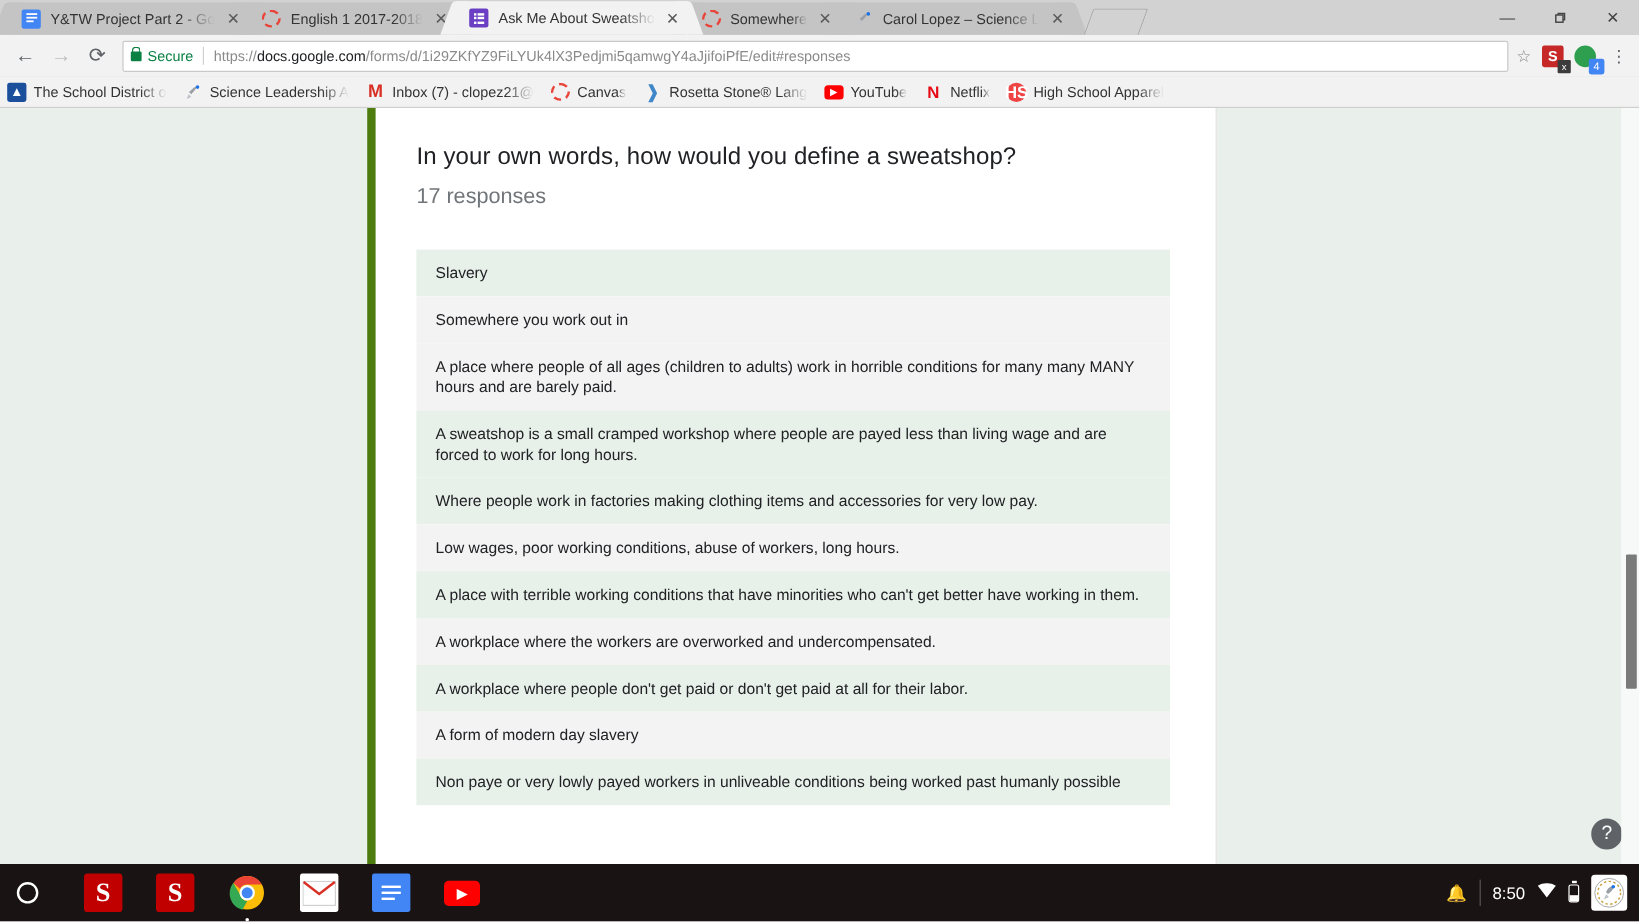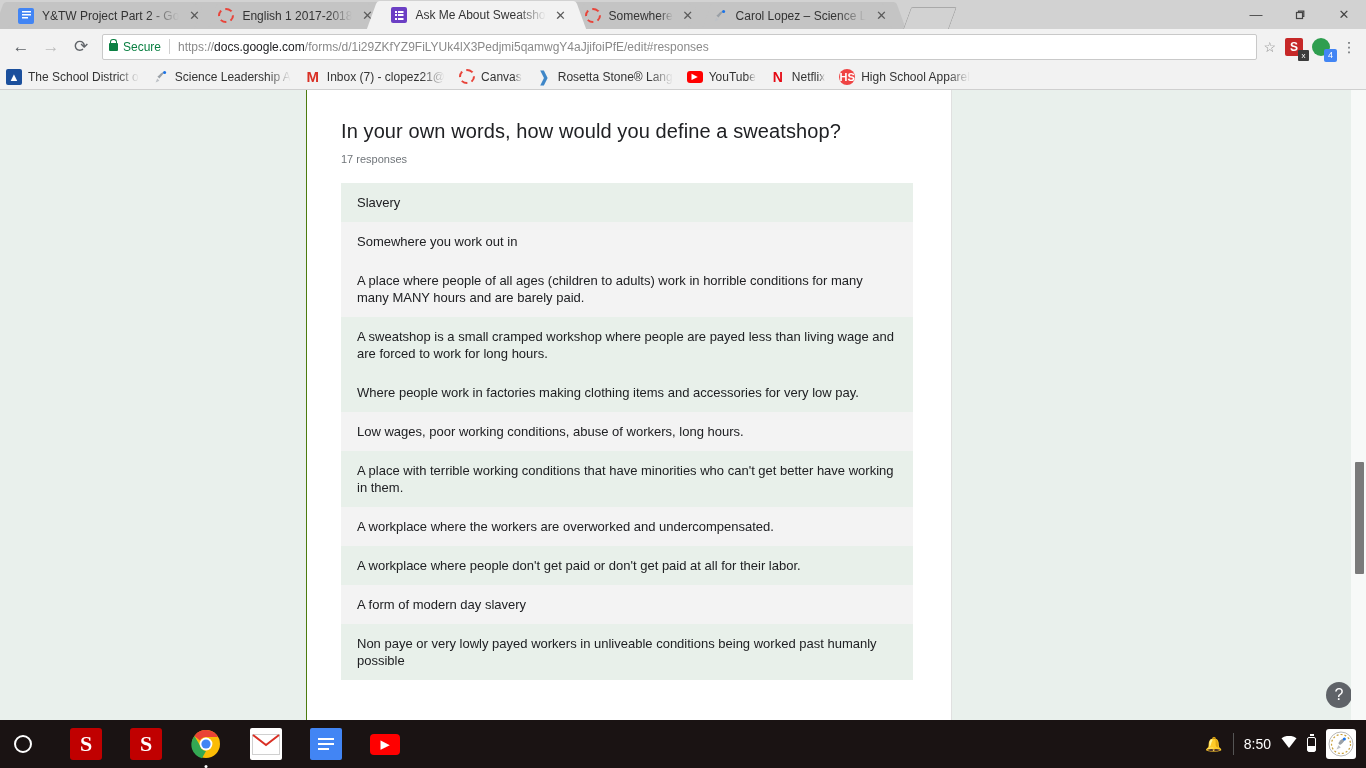--- a/index.html
+++ b/index.html
@@ -126,33 +126,33 @@
             display:flex; align-items:center; justify-content:center; font-size:10px; border-radius:2px; }
   .bm-label { font-size: 12px; color: #333; white-space: nowrap; overflow: hidden;
     -webkit-mask-image: linear-gradient(to right,#000 80%,transparent 100%);
             mask-image: linear-gradient(to right,#000 80%,transparent 100%); }
   .ico-school { background:#1b4f9c; color:#fff; border-radius:2px; font-size:11px; font-weight:bold; }
   .ico-gmail { color:#d93025; font-size:15px; font-weight:bold; background:transparent; }
   .ico-canvas { border:2.5px dashed #e8443a; border-radius:50%; width:15px; height:15px; }
   .ico-rosetta { background:transparent; color:#3f87c8; font-size:15px; }
   .ico-yt { background:#ff0000; border-radius:3px; color:#fff; font-size:8px; width:17px; height:12px; }
   .ico-netflix { color:#e50914; font-weight:bold; font-size:14px; }
-  .ico-apparel { background:#ef4444; border-radius:50%; color:#fff; font-size:11px; font-weight:bold; }
+  .ico-apparel { background:#ef4444; border-radius:50%; color:#fff; font-size:14px; font-weight:bold; }
 
   
   .viewport { position: relative; width: 1366px; height: 630px; background: #e9f0ec; overflow: hidden; }
   .card {
-    position: absolute; left: 306px; top: 0; width: 646px;
+    position: absolute; left: 306px; top: 0; width: 708px;
     background: #fff; min-height: 640px;
-    border-left: 1px solid #4d7c0f; border-right: 1px solid #e0e0e0;
+    border-left: 7px solid #4d7c0f; border-right: 1px solid #e0e0e0;
     padding: 30px 38px 0 34px;
   }
   .q-title { font-size: 20px; color: #202124; font-weight: 400; letter-spacing: .1px; }
-  .q-count { font-size: 11px; color: #70757a; margin-top: 10px; }
-  .resp-list { margin-top: 18px; border: 0; }
+  .q-count { font-size: 18px; color: #70757a; margin-top: 10px; }
+  .resp-list { margin-top: 34px; border: 0; }
   .resp-row { padding: 11px 16px; font-size: 13px; color: #202124; line-height: 17px; }
   .resp-row.alt0 { background: #e8f0ea; }
   .resp-row.alt1 { background: #f3f3f3; }
 
   .help-fab {
     position: absolute; right: 14px; bottom: 12px;
     width: 26px; height: 26px; border-radius: 50%;
     background: #5f6368; color: #fff; font-size: 16px;
     display: flex; align-items: center; justify-content: center;
   }

